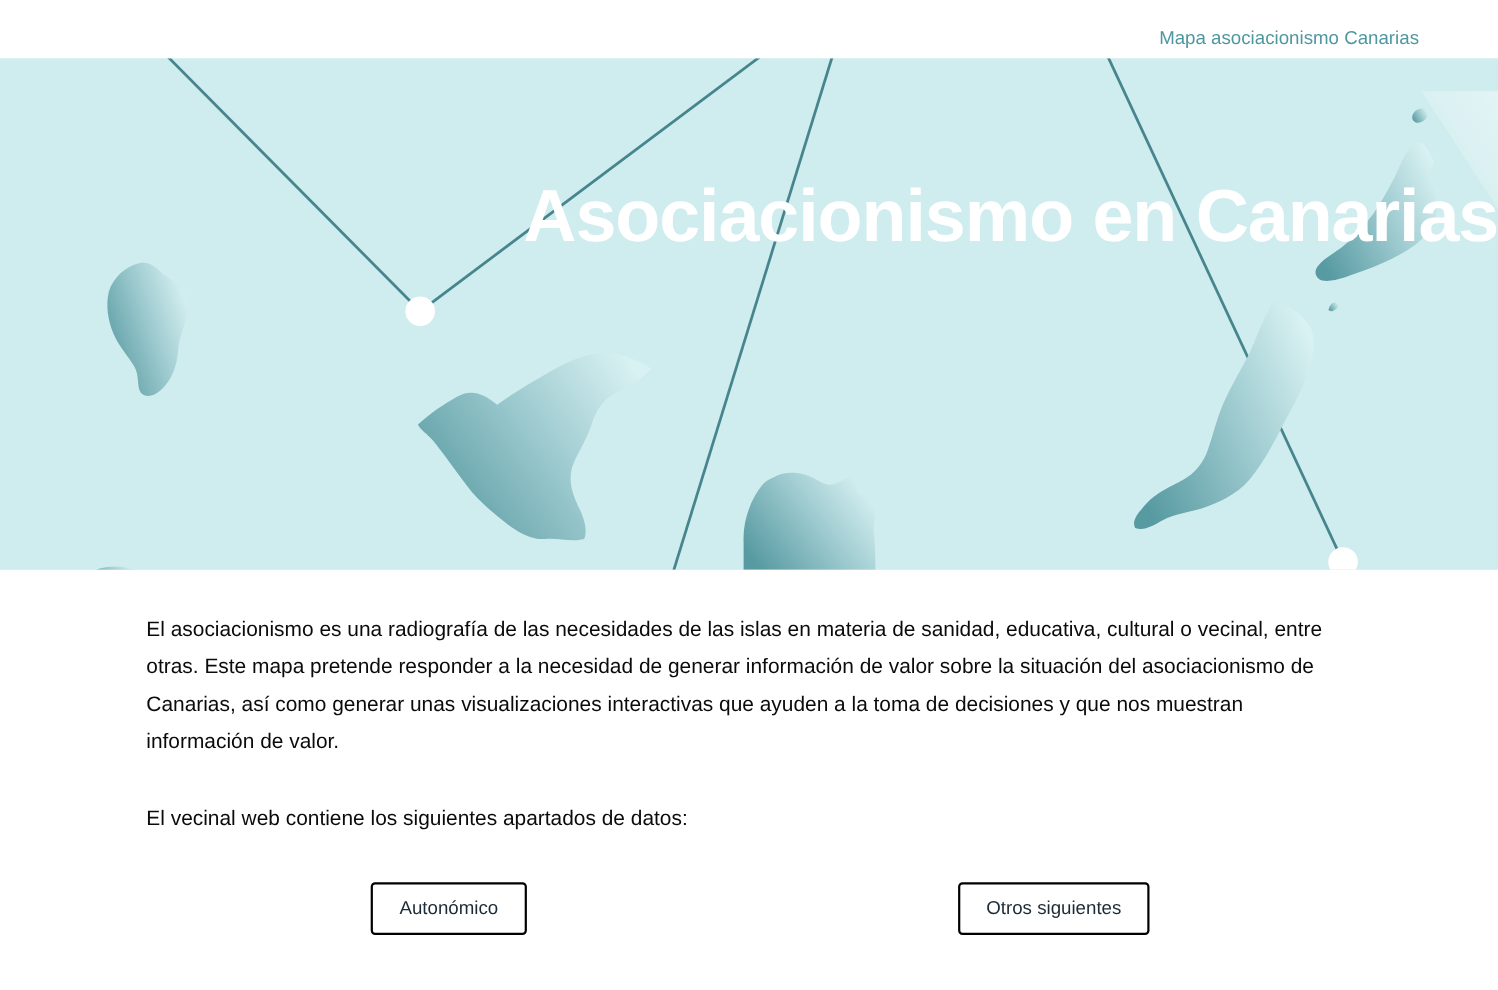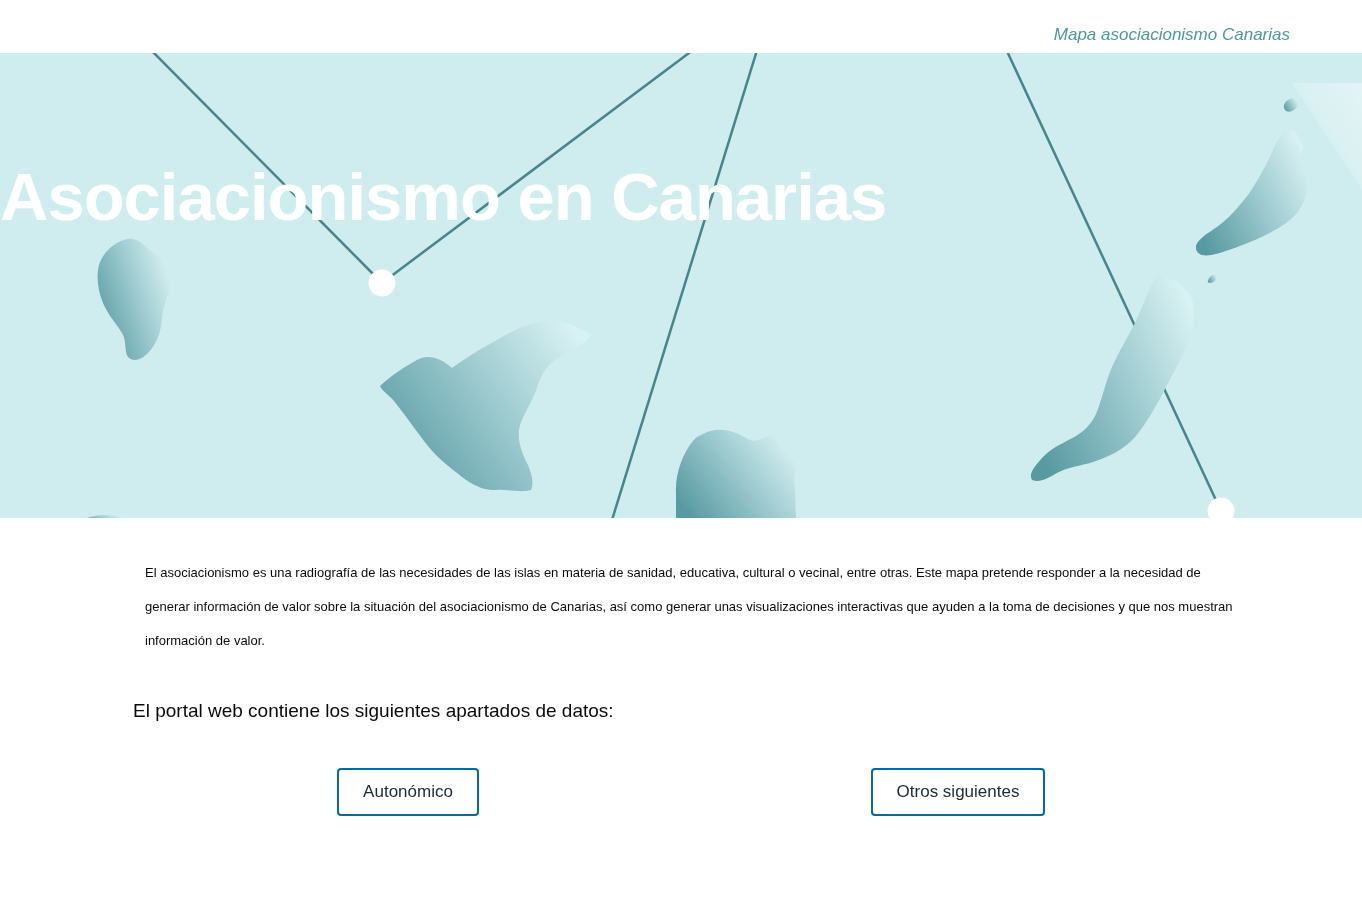--- a/index.html
+++ b/index.html
@@ -5,49 +5,48 @@
   html,body{margin:0;padding:0;}
   body{
     width:1362px;height:900px;background:#ffffff;overflow:hidden;
     font-family:"Liberation Sans","DejaVu Sans",sans-serif;
   }
   
   .top-nav{
     height:53px;background:#ffffff;box-sizing:border-box;
     display:flex;align-items:flex-end;justify-content:flex-end;
     padding:0 72px 10px 0;
-    font-style:italic;
   }
   .nav-link{
     color:#4e97a0;font-size:17px;font-weight:500;text-decoration:none;
     cursor:pointer;line-height:1;
   }
   
   .hero{
     position:relative;height:465px;background:#cfecee;overflow:hidden;
   }
   .hero svg{position:absolute;left:0;top:0;display:block;}
   .hero h1{
     position:absolute;left:0;right:0;top:110px;margin:0;z-index:2;
-    text-align:left;color:#ffffff;font-size:67px;font-weight:700;
+    text-align:right;color:#ffffff;font-size:67px;font-weight:700;
     line-height:1;letter-spacing:-1px;
   }
   
   .content{width:1100px;margin:0 0 0 133px;}
   .intro{
-    margin:38px 0 0 12px;font-size:13px;line-height:34px;color:#0b0b0b;
+    margin:38px 0 0 0;font-size:19px;line-height:34px;color:#0b0b0b;
   }
   .sections-intro{
     margin:36px 0 0 0;font-size:19px;line-height:34px;color:#0b0b0b;
   }
   .buttons-row{display:flex;margin-top:40px;}
   .buttons-col{flex:1;display:flex;justify-content:center;}
   .btn{
     font-family:inherit;font-size:17px;color:#1c2a35;background:#ffffff;
-    border:2px solid #0369a1;border-radius:4px;padding:12px 24px;
+    border:2px solid #000000;border-radius:4px;padding:12px 24px;
     line-height:1.2;cursor:pointer;white-space:nowrap;
   }
 </style>
 </head>
 <body>
 
 <header class="top-nav">
   <a class="nav-link">Mapa asociacionismo Canarias</a>
 </header>
 
@@ -124,21 +123,21 @@
       <circle cx="382" cy="230" r="13.5"></circle>
       <circle cx="1221" cy="458" r="13.5"></circle>
     </g>
   </svg>
 
   <h1>Asociacionismo en Canarias</h1>
 </section>
 
 <main class="content">
   <p class="intro">El asociacionismo es una radiografía de las necesidades de las islas en materia de sanidad, educativa, cultural o vecinal, entre otras. Este mapa pretende responder a la necesidad de generar información de valor sobre la situación del asociacionismo de  Canarias, así como generar unas visualizaciones interactivas que ayuden a la toma de decisiones y que nos muestran información de valor.</p>
-  <p class="sections-intro">El portal web contiene los siguientes apartados de datos:</p>
+  <p class="sections-intro">El vecinal web contiene los siguientes apartados de datos:</p>
 
   <div class="buttons-row">
     <div class="buttons-col">
       <button class="btn">Autonómico</button>
     </div>
     <div class="buttons-col">
       <button class="btn">Otros siguientes</button>
     </div>
   </div>
 </main>

